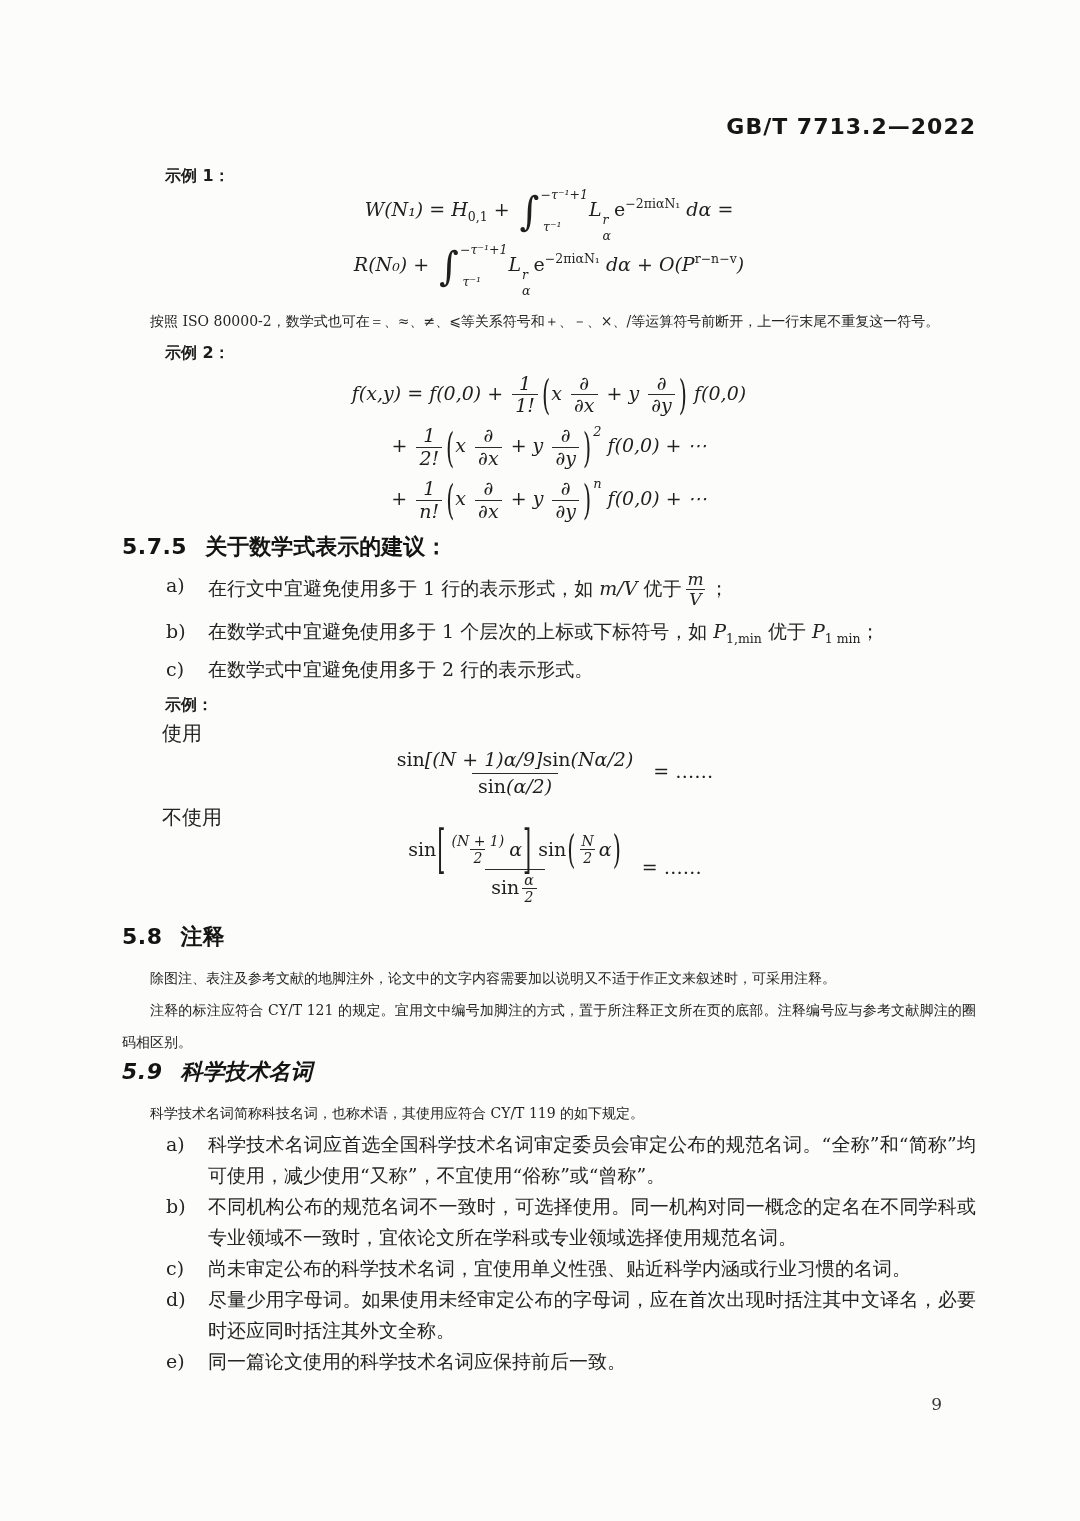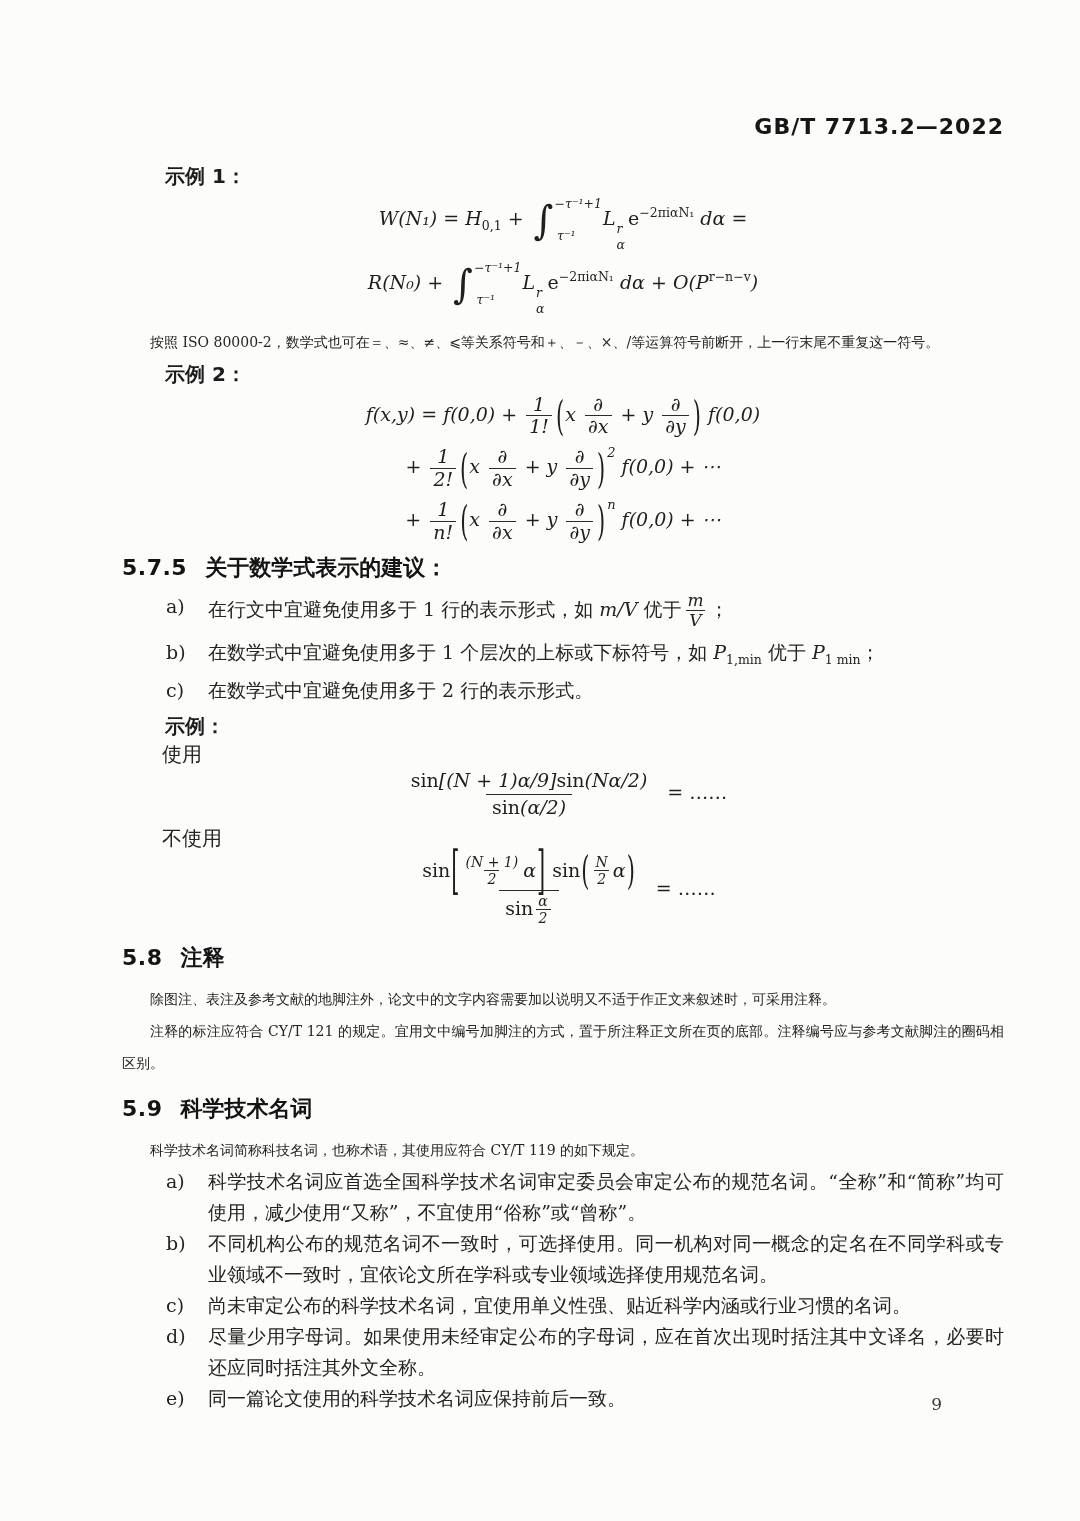--- a/index.html
+++ b/index.html
@@ -1,27 +1,27 @@
 <!DOCTYPE html>
 <html><head>
 <meta charset="utf-8">
 <style>
   html,body{margin:0;padding:0;}
   body{width:1080px;height:1521px;background:#e9e9e7;}
   .page{position:relative;width:1080px;height:1521px;background:#fcfcfa;
         font-family:"DejaVu Serif",serif;color:#242424;overflow:hidden;}
-  .content{padding:114px 76px 0 122px;font-size:19px;line-height:32px;}
+  .content{padding:114px 104px 0 122px;font-size:19px;line-height:32px;}
 
   
   .doc-header{text-align:right;font-family:"DejaVu Sans","Liberation Sans",sans-serif;
               font-weight:700;font-size:22px;letter-spacing:1px;line-height:26px;color:#161616;}
 
   
   .ex-label{font-family:"DejaVu Sans","Liberation Sans",sans-serif;font-weight:700;
-            font-size:20px;line-height:24px;padding-left:43px;color:#1c1c1c;}
+            font-size:16px;line-height:24px;padding-left:43px;color:#1c1c1c;}
   .plain-label{font-size:20px;line-height:24px;padding-left:40px;}
 
   
   .h-sec{font-family:"DejaVu Sans","Liberation Sans",sans-serif;font-weight:700;
          font-size:22px;line-height:27px;color:#141414;}
   .h-sec .h-num{margin-right:18px;letter-spacing:0.5px;}
 
   
   .para{text-indent:2em;font-size:14px;line-height:32px;text-align:justify;color:#242424;}
 
@@ -55,21 +55,21 @@
           vertical-align:-8px;margin:0 3px 0 1px;}
 
   .bp{display:inline-block;font-style:normal;font-size:21px;transform:scaleY(1.95);
       vertical-align:middle;padding:0 1px;}
   .bb{display:inline-block;font-style:normal;font-size:21px;transform:scaleY(2.5);
       vertical-align:middle;padding:0 1px;}
   .bp2{display:inline-block;font-style:normal;font-size:21px;transform:scaleY(1.9);
       vertical-align:middle;padding:0 1px;}
   .pw{font-size:13px;font-style:italic;position:relative;top:-17px;margin-left:1px;}
 
-  .f1line{margin:9px 0;}
+  .f1line{margin:0 0;}
   .f2line{margin:8px 0;}
   .frac .numline,.frac .denline{display:flex;align-items:center;justify-content:center;padding:2px 6px;}
   .bigfrac{margin:0 6px;}
   .innerfrac{font-size:14px;margin:0 2px;}
   .eqtail{font-style:normal;margin-left:8px;}
 
   .page-number{position:absolute;top:1394px;right:138px;font-size:17px;color:#3a3a3a;}
 </style>
 </head>
 <body>
@@ -204,21 +204,21 @@
               <span class="den">2</span>
             </span>
           </span>
         </span><span class="eqtail">= ……</span></div>
 
     <div class="h-sec" style="margin-top:16px;"><span class="h-num">5.8</span><span>注释</span></div>
 
     <div class="para" style="margin-top:12px;">除图注、表注及参考文献的地脚注外，论文中的文字内容需要加以说明又不适于作正文来叙述时，可采用注释。</div>
     <div class="para">注释的标注应符合 CY/T 121 的规定。宜用文中编号加脚注的方式，置于所注释正文所在页的底部。注释编号应与参考文献脚注的圈码相区别。</div>
 
-    <div class="h-sec" style="margin-top:16px;"><span class="h-num">5.9</span><span>科学技术名词</span></div>
+    <div class="h-sec" style="font-style:italic;"><span class="h-num">5.9</span><span>科学技术名词</span></div>
 
     <div class="para" style="margin-top:12px;">科学技术名词简称科技名词，也称术语，其使用应符合 CY/T 119 的如下规定。</div>
 
     <div class="li" style="padding-left:40px;">
       <span class="li-label">a)</span>
       <span class="li-text">科学技术名词应首选全国科学技术名词审定委员会审定公布的规范名词。“全称”和“简称”均可使用，减少使用“又称”，不宜使用“俗称”或“曾称”。</span>
     </div>
     <div class="li" style="padding-left:40px;">
       <span class="li-label">b)</span>
       <span class="li-text">不同机构公布的规范名词不一致时，可选择使用。同一机构对同一概念的定名在不同学科或专业领域不一致时，宜依论文所在学科或专业领域选择使用规范名词。</span>

